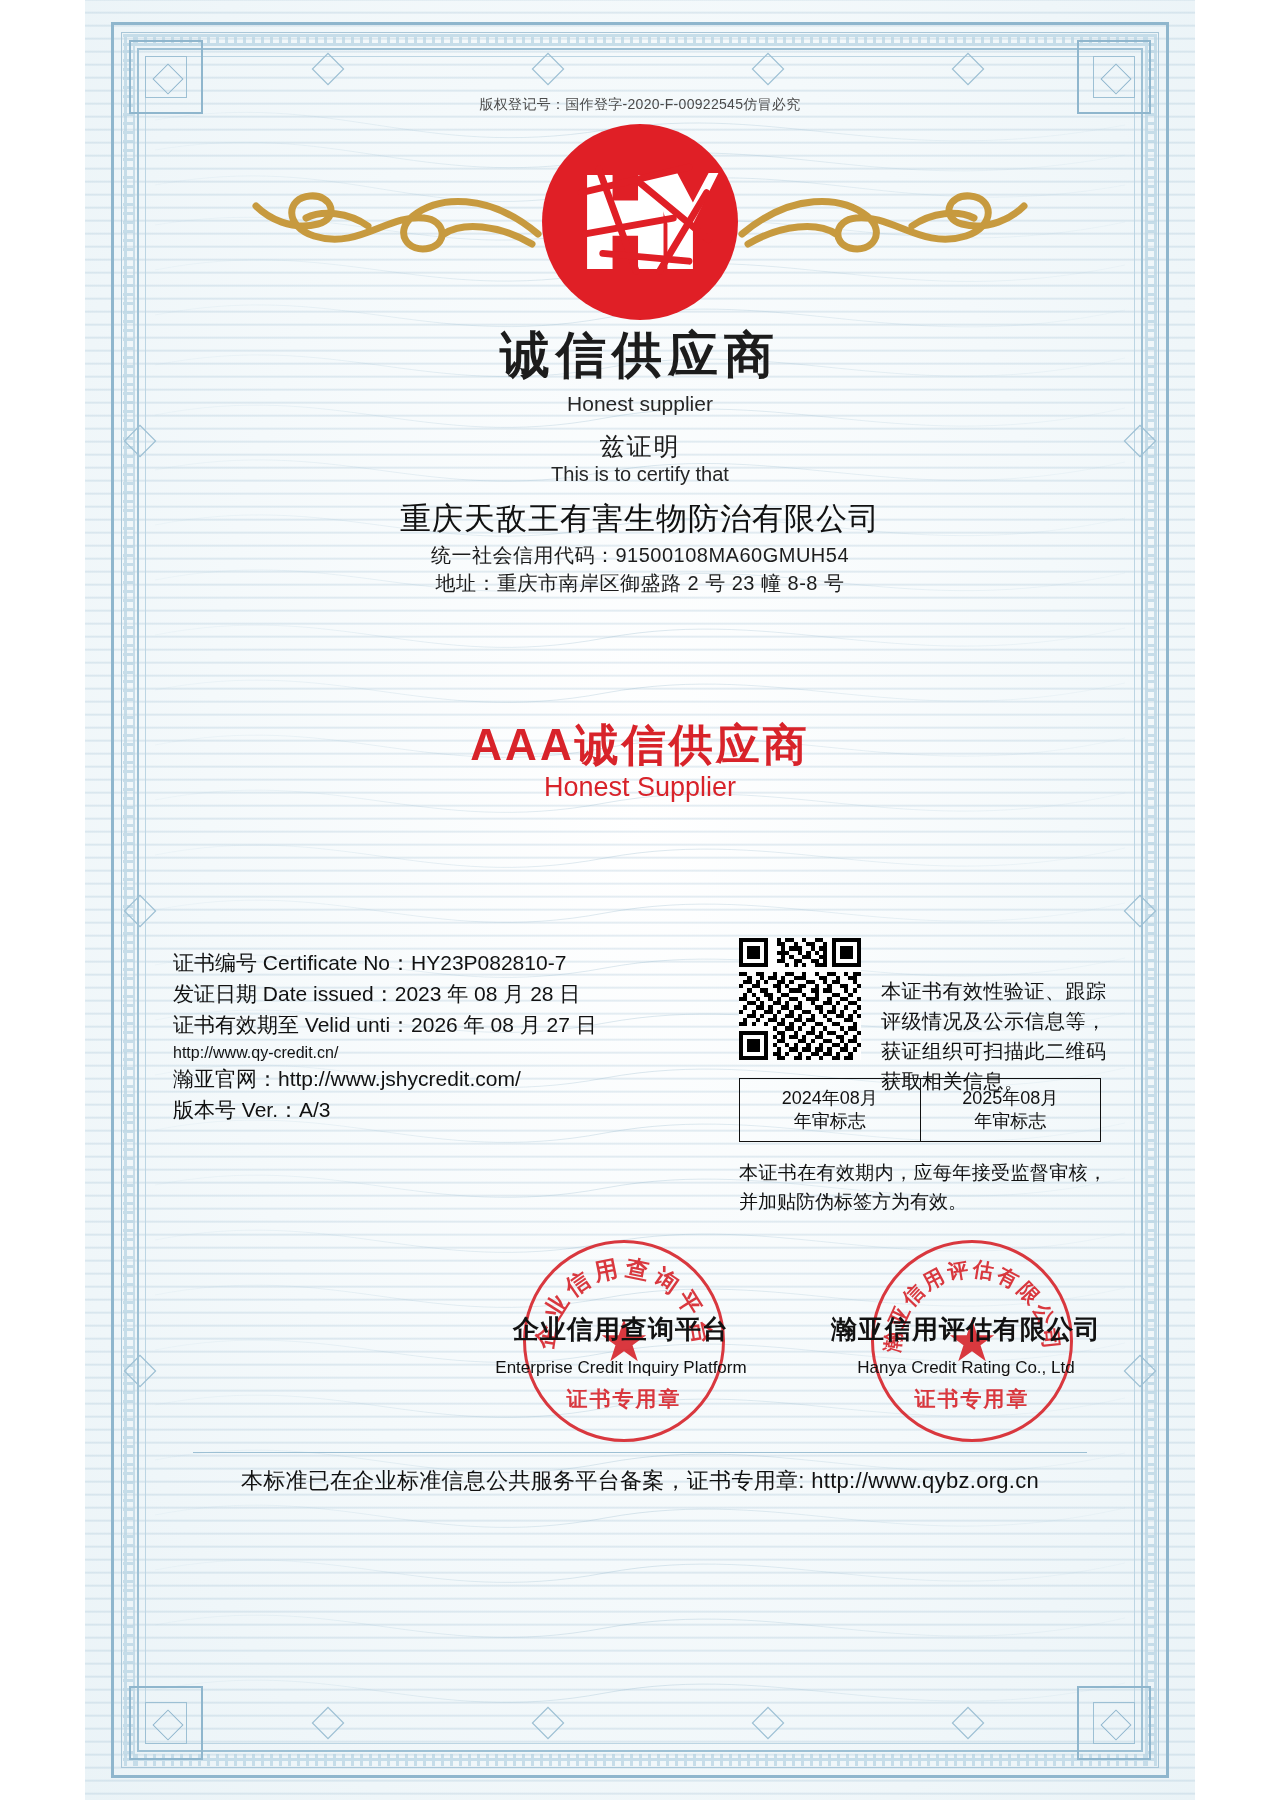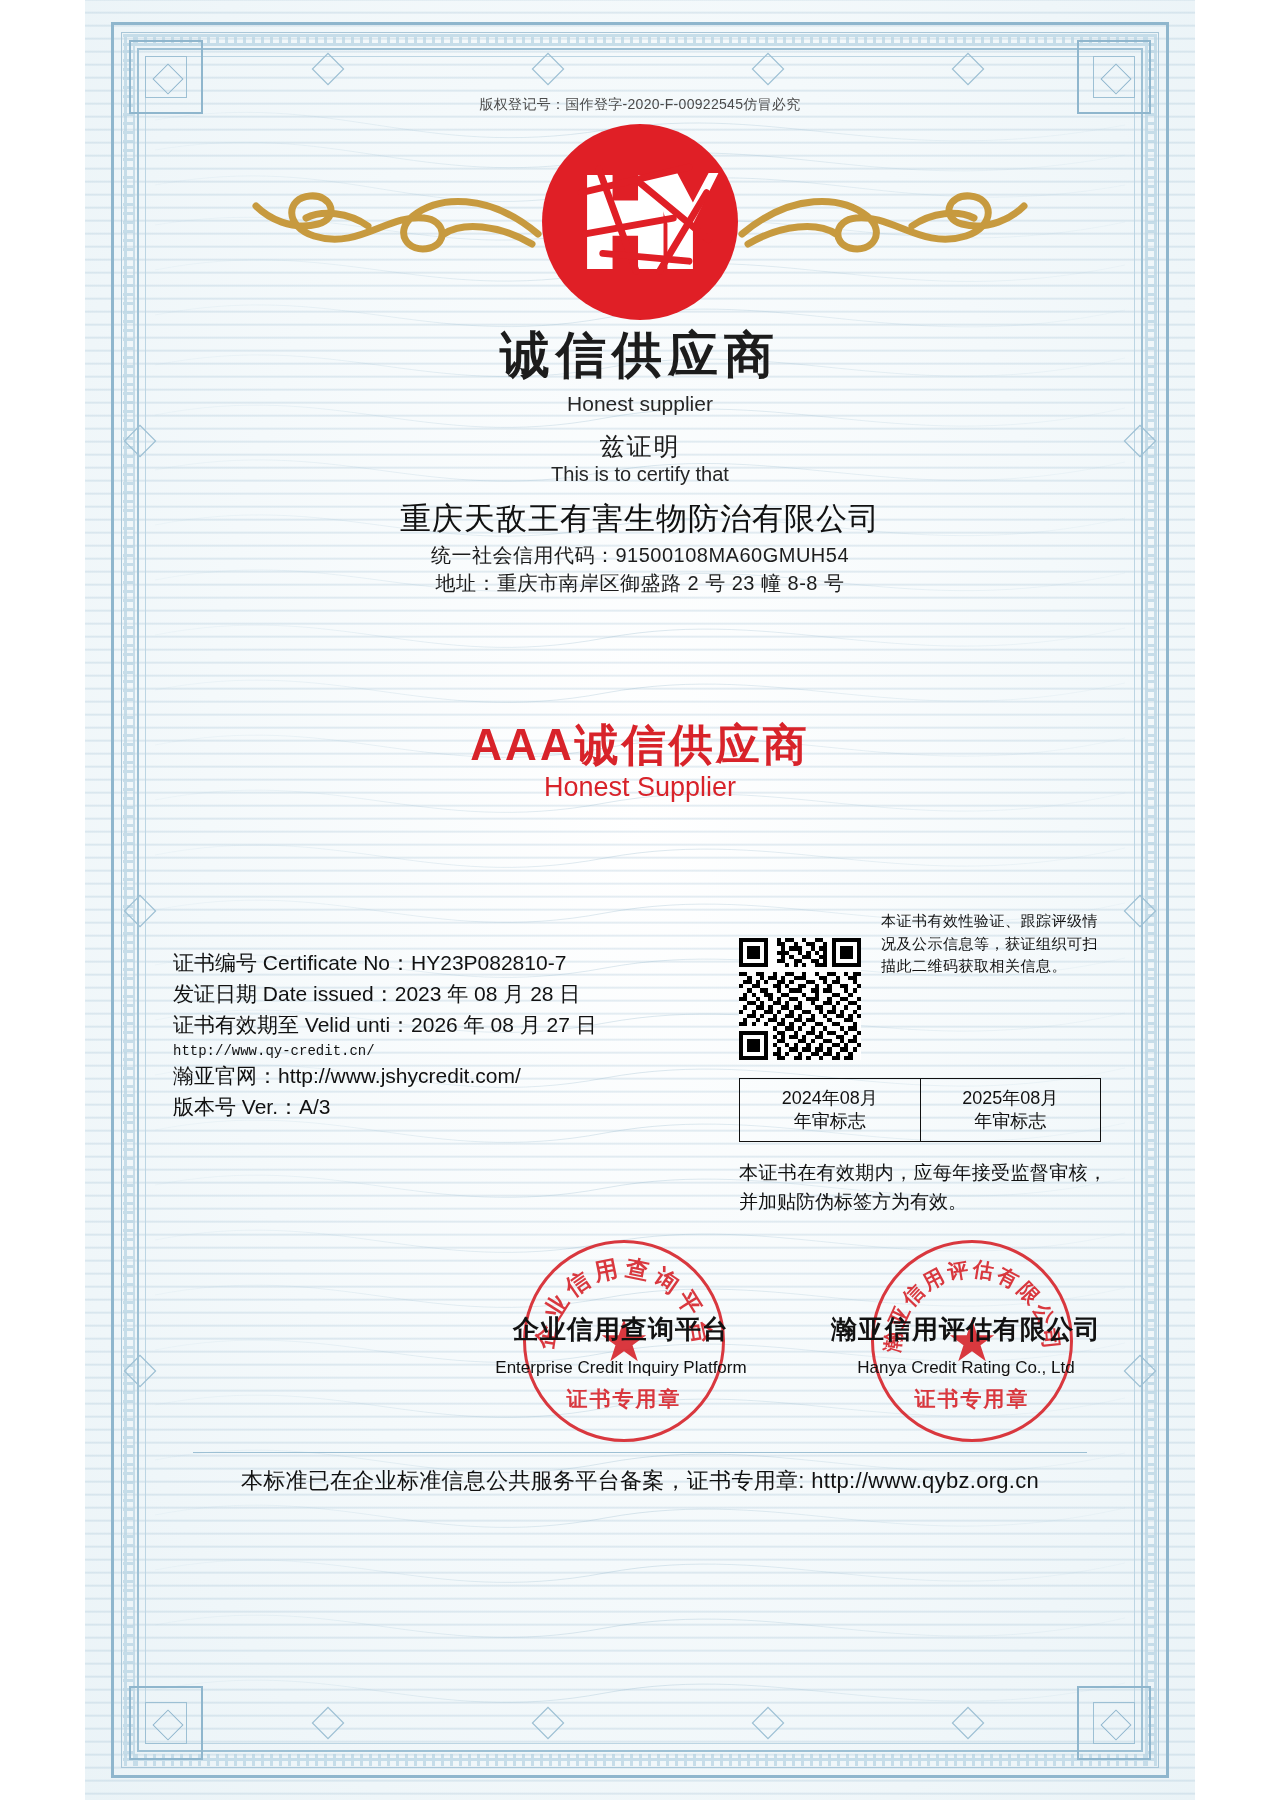--- a/index.html
+++ b/index.html
@@ -139,29 +139,29 @@
     position:absolute;top:772px;left:0;width:100%;
     text-align:center;font-size:27px;color:#d8232a;
   }
 
   
   .info{
     position:absolute;top:948px;left:88px;width:560px;
     font-size:21px;color:#111;line-height:1.47;
   }
   .info .row{white-space:nowrap;}
-  .url{font-size:14px;font-family:Liberation Mono, monospace;}
+  .url{font-size:16px;}
 
   
   .qr{
     position:absolute;top:938px;left:654px;width:122px;height:122px;
   }
   .qr-note{
-    position:absolute;top:910px;left:796px;width:228px;
-    font-size:15px;color:#111;line-height:1.5;letter-spacing:.5px;
+    position:absolute;top:976px;left:796px;width:228px;
+    font-size:20px;color:#111;line-height:1.5;letter-spacing:.5px;
   }
   .year-boxes{
     position:absolute;top:1078px;left:654px;width:362px;
     display:flex;gap:0;
   }
   .ybox{
     flex:1;border:1px solid #111;height:62px;
     display:flex;flex-direction:column;align-items:center;justify-content:center;
     font-size:18px;color:#111;line-height:1.3;
   }

